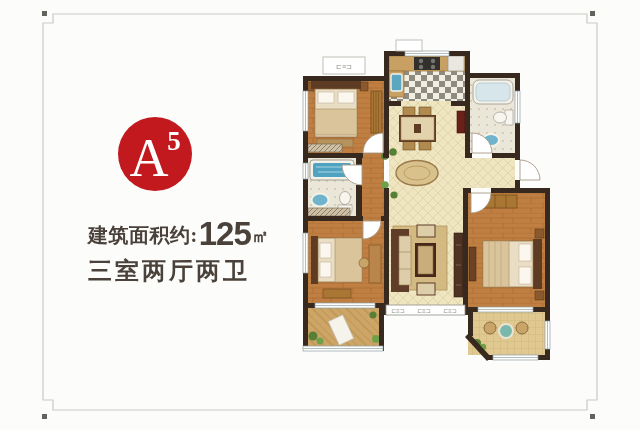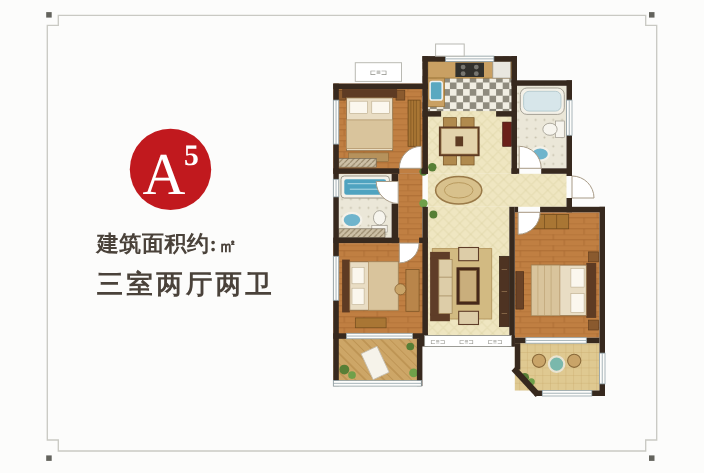--- a/index.html
+++ b/index.html
@@ -7,21 +7,21 @@
     width:640px;height:430px;overflow:hidden;position:relative;
     background:#fcfcfb;
     font-family:"Liberation Sans", sans-serif;
   }
   .stage{position:absolute;inset:0;}
   
   .frame-svg{position:absolute;left:0;top:0;}
   
   .badge{position:absolute;left:117px;top:116px;width:76px;height:76px;}
   
-  .info{position:absolute;left:88px;top:203px;color:#4a423a;}
+  .info{position:absolute;left:88px;top:216px;color:#4a423a;}
   .info-line1{display:flex;align-items:flex-end;height:34px;}
   .area-label{font-family:"Liberation Serif", serif;font-weight:700;font-size:20px;line-height:30px;letter-spacing:0.5px;}
   .area-value{font-size:33px;font-weight:700;line-height:33px;margin-left:1px;letter-spacing:-1px;}
   .area-unit{font-size:17px;font-weight:700;line-height:26px;margin-left:1px;}
   .info-line2{font-family:"Liberation Serif", serif;font-weight:700;font-size:24px;letter-spacing:3px;margin-top:5px;white-space:nowrap;}
   
   .plan{position:absolute;left:283px;top:33px;width:287px;height:335px;}
   .dimtext{font-family:"Liberation Sans", sans-serif;fill:#8f8f88;}
 </style>
 </head>
@@ -39,20 +39,21 @@
 
   <svg class="badge" viewBox="0 0 76 76">
     <circle cx="38" cy="38" r="37" fill="#c1191e"></circle>
     <text x="32" y="60" text-anchor="middle" font-family="Liberation Serif, serif" font-size="54" fill="#ffffff">A</text>
     <text x="57" y="34" text-anchor="middle" font-family="Liberation Serif, serif" font-size="27" font-weight="bold" fill="#ffffff">5</text>
   </svg>
 
   <div class="info">
     <div class="info-line1">
       <span class="area-label">建筑面积约:</span>
+      <span class="area-value">125</span>
       <span class="area-unit">㎡</span>
     </div>
     <div class="info-line2">三室两厅两卫</div>
   </div>
 
   <svg class="plan" viewBox="0 0 287 335">
     <defs>
       <pattern id="pw" width="40" height="10" patternUnits="userSpaceOnUse">
         <rect width="40" height="10" fill="#c07f42"></rect>
         <path d="M0 0 H40 M0 5 H40 M20 0 V5 M8 5 V10 M30 5 V10" stroke="#a2642c" stroke-width="0.6" fill="none"></path>

